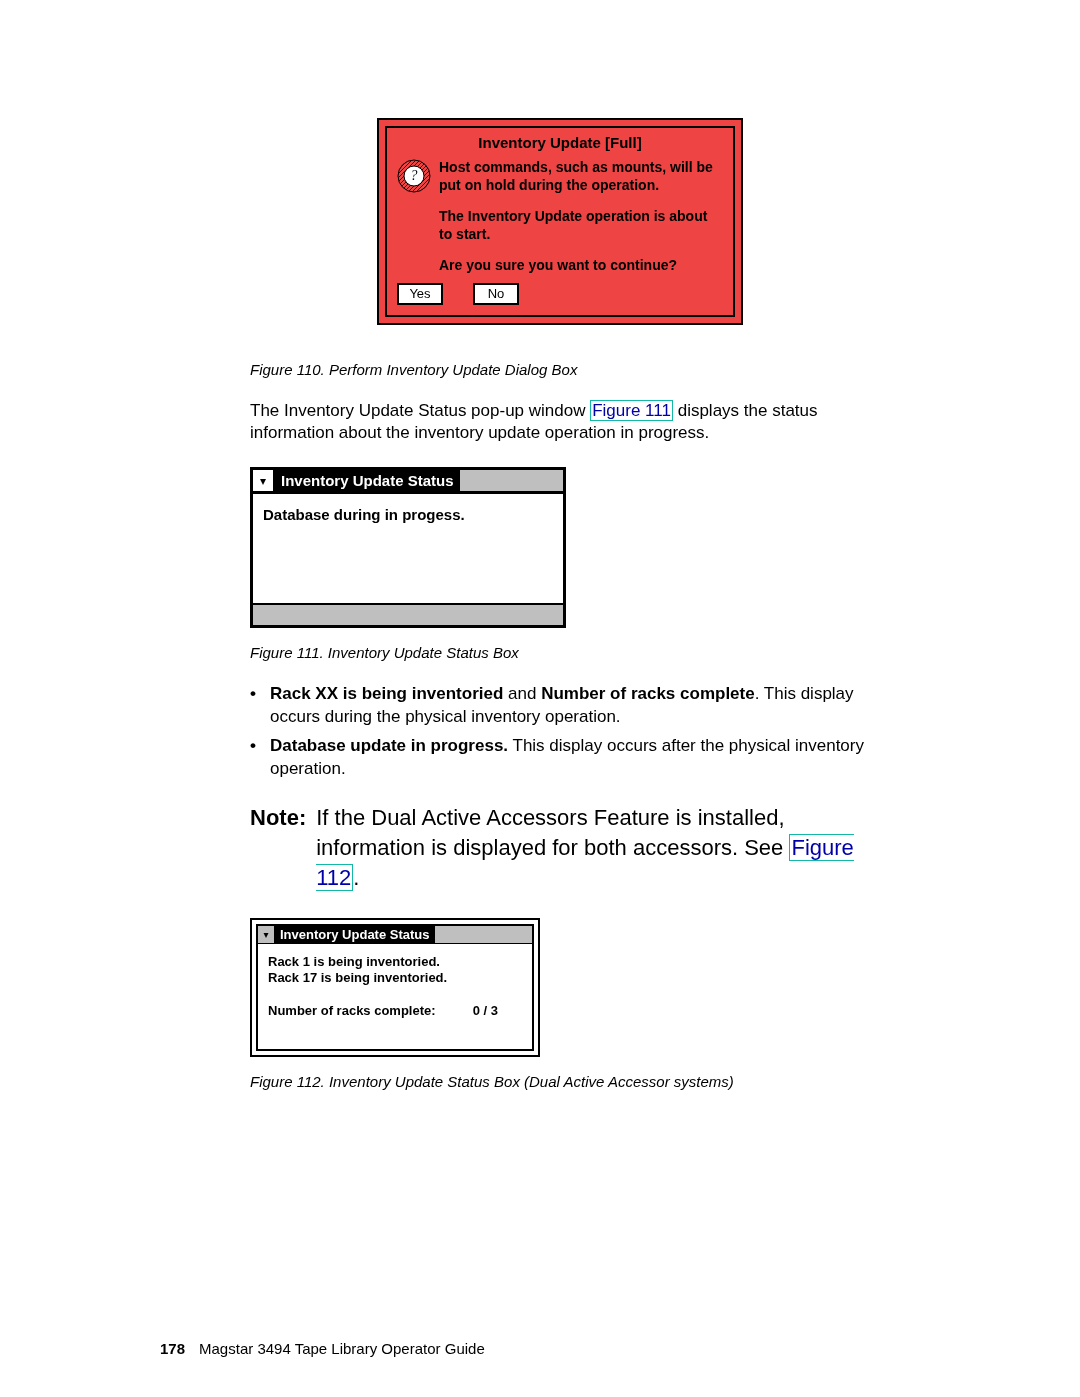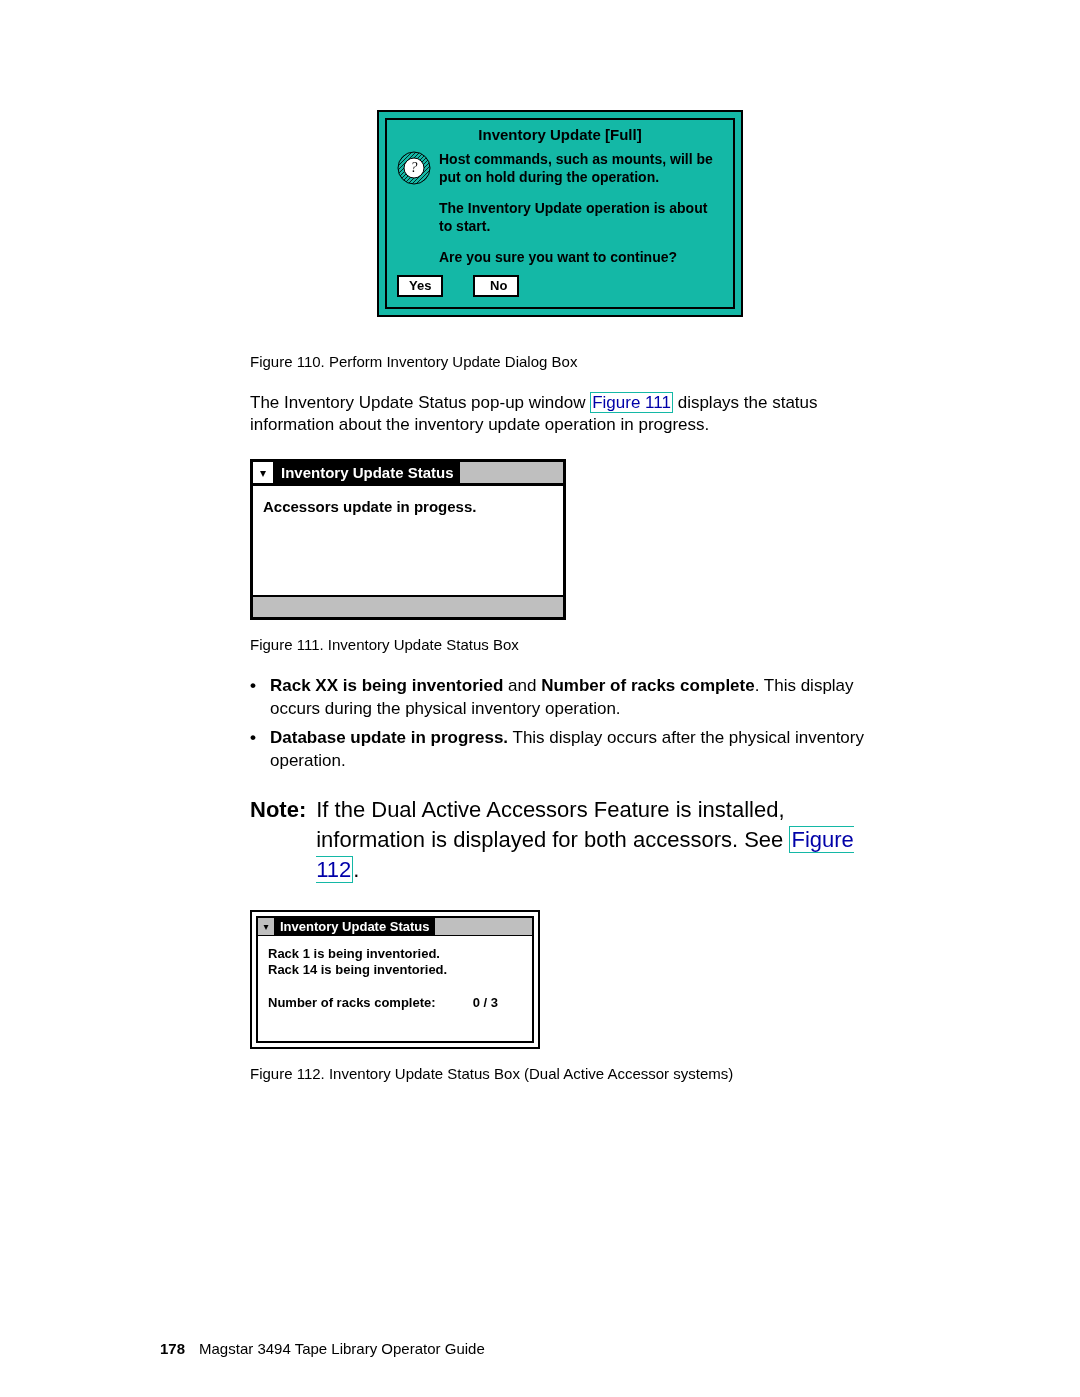--- a/index.html
+++ b/index.html
@@ -19,23 +19,23 @@
   }
   .content {
     margin-left: 100px;
     width: 620px;
   }
 
   
   .dialog1-outer {
     border: 2px solid #000;
     padding: 6px;
-    background: #14b8a6;
+    background: #ef4444;
     width: 350px;
-    margin: 0 auto 36px auto;
+    margin: 8px auto 36px auto;
   }
   .dialog1-inner {
     border: 2px solid #000;
     padding: 0 0 10px 0;
   }
   .dialog1-title {
     text-align: center;
     font-weight: bold;
     font-family: "Lucida Sans", Helvetica, Arial, sans-serif;
     font-size: 15px;
@@ -64,37 +64,38 @@
   .dialog1-buttons {
     display: flex;
     gap: 30px;
     padding-left: 10px;
   }
   .dialog1-btn {
     border: 2px solid #000;
     background: #fff;
     font-family: "Lucida Sans", Helvetica, Arial, sans-serif;
     font-size: 13px;
-    font-weight: bold;
+    font-weight: normal;
     padding: 1px 10px;
     min-width: 46px;
-    text-align: right;
+    text-align: center;
     line-height: 1.2;
     height: 22px;
     box-sizing: border-box;
   }
   .dialog1-btn.yes {
     border-style: dotted solid dotted solid;
     border-width: 2px;
     border: 2px dashed #000;
     border-style: solid;
   }
 
   
   .caption {
+    font-style: italic;
     font-family: Arial, Helvetica, sans-serif;
     font-size: 15px;
     margin: 16px 0 22px 0;
     color: #000;
   }
 
   .para {
     font-family: Arial, Helvetica, sans-serif;
     font-size: 17px;
     line-height: 1.35;
@@ -291,21 +292,21 @@
     </p>
 
     <div class="dialog2-outer">
       <div class="dialog2-title">
         <div class="dialog2-sys">
             <span>▾</span>
           </div>
         <div class="dialog2-titletext">Inventory Update Status</div>
         <div class="dialog2-titlefill"></div>
       </div>
-      <div class="dialog2-body">Accessors update in progess.</div>
+      <div class="dialog2-body">Database during in progess.</div>
       <div class="dialog2-footer"></div>
     </div>
 
     <div class="caption">Figure 111. Inventory Update Status Box</div>
 
 
     <ul class="bul">
       <li>
         <span class="bullet">•</span>
         <span class="bcontent">
@@ -329,21 +330,21 @@
 
     <div class="dialog3-outer">
       <div class="dialog3-inner">
         <div class="dialog3-title">
           <div class="dialog3-sys">▾</div>
           <div class="dialog3-titletext">Inventory Update Status</div>
           <div class="dialog3-titlefill"></div>
         </div>
         <div class="dialog3-body">
           <div>Rack 1 is being inventoried.</div>
-          <div>Rack 14 is being inventoried.</div>
+          <div>Rack 17 is being inventoried.</div>
           <div class="racks-row">
             <span>Number of racks complete:</span>
             <span>0 / 3</span>
           </div>
         </div>
       </div>
     </div>
 
     <div class="caption">Figure 112. Inventory Update Status Box (Dual Active Accessor systems)</div>
 

